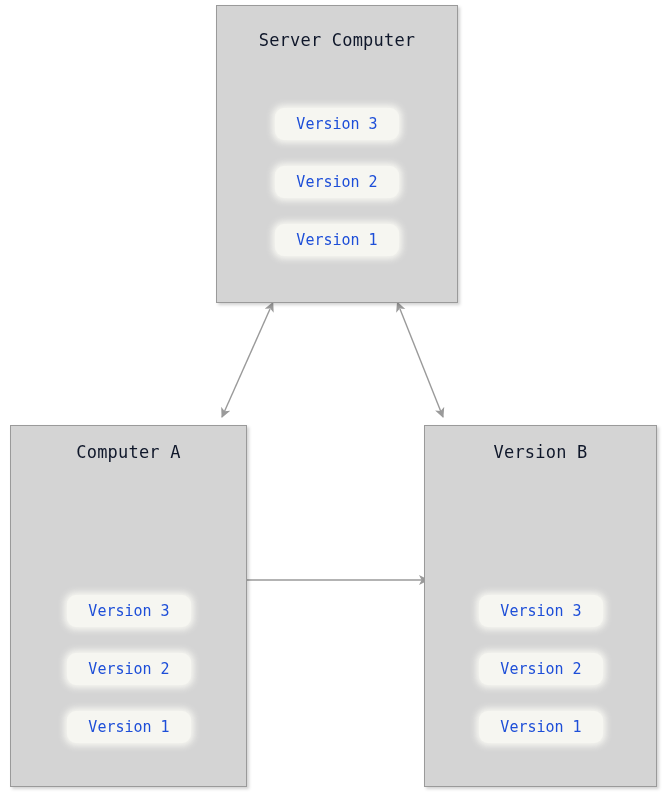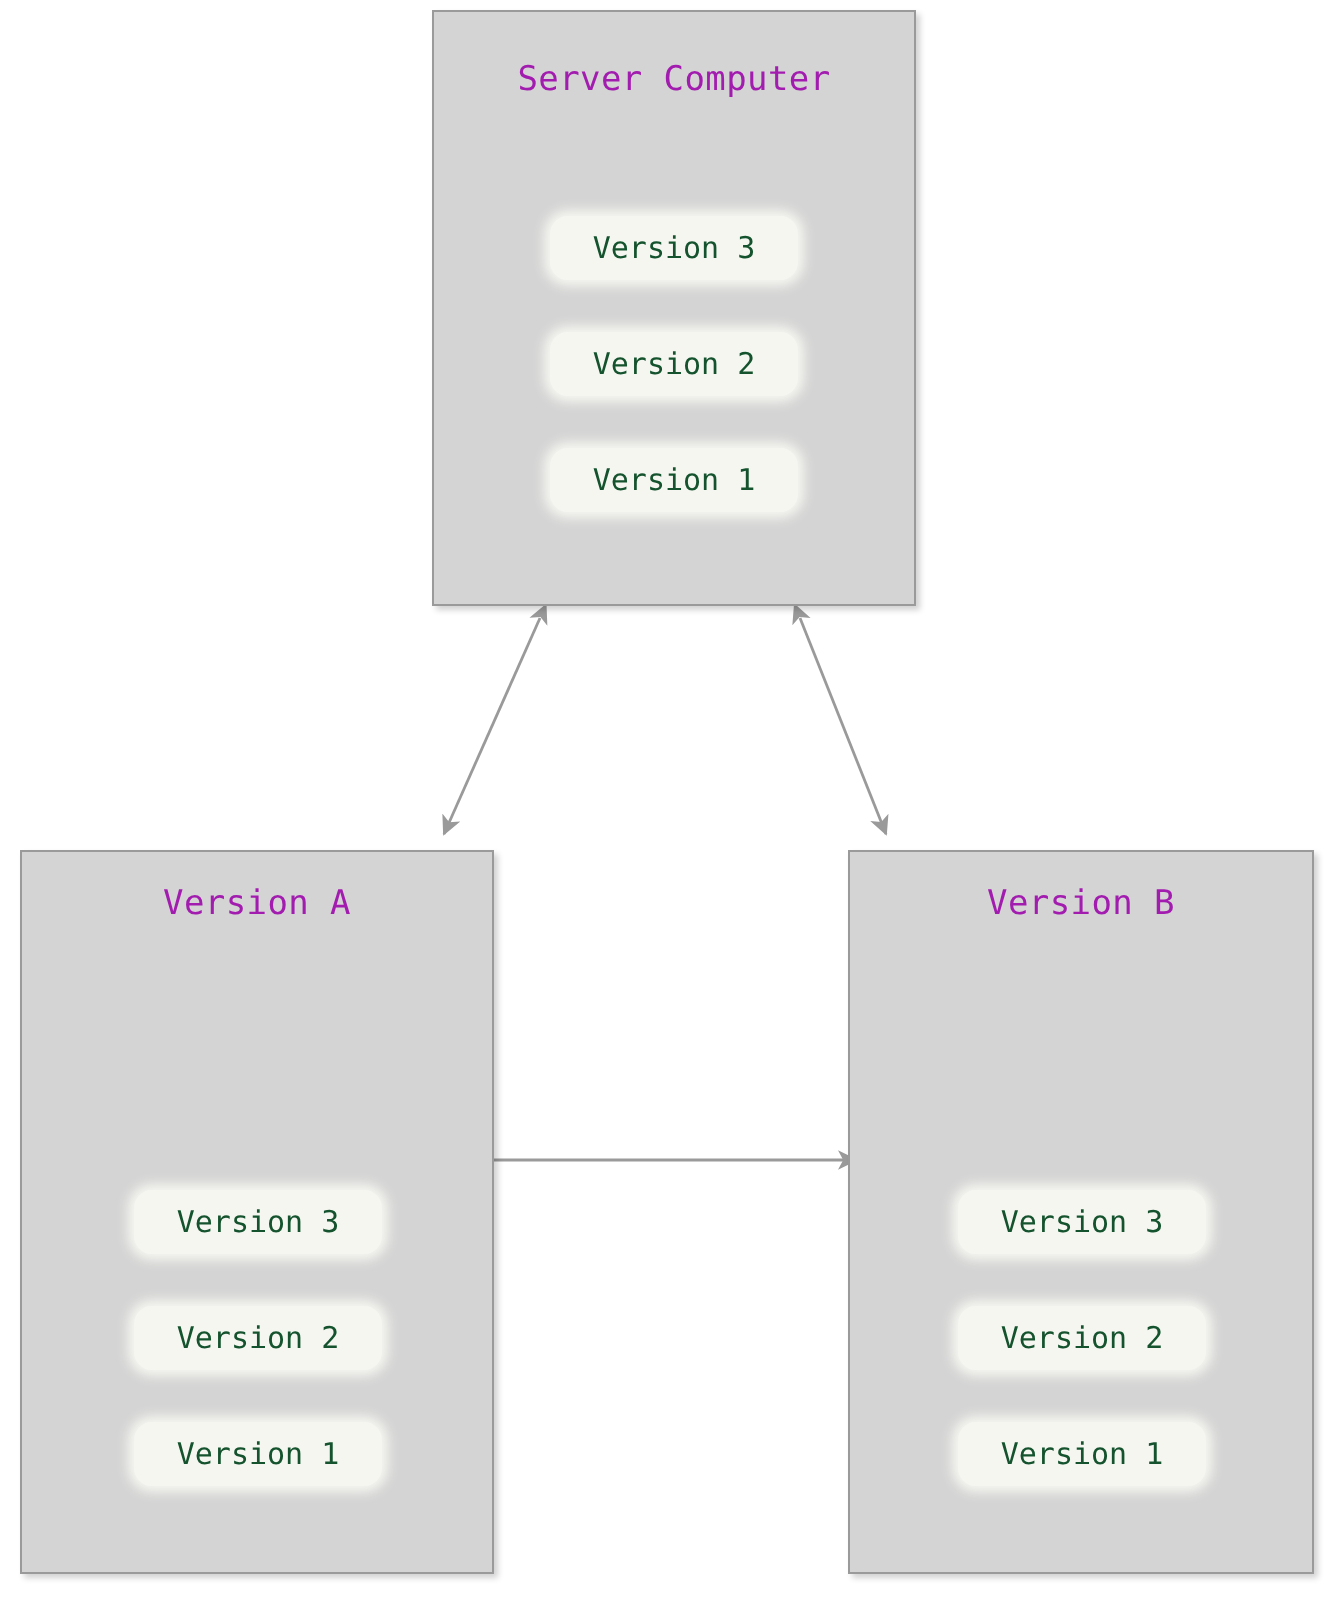--- a/index.html
+++ b/index.html
@@ -40,21 +40,21 @@
     background: #d4d4d4;
     border: 1px solid #9a9a9a;
     box-shadow: 2px 2px 3px rgba(0,0,0,0.18);
     z-index: 2;
   }
   .computer-title {
     position: absolute;
     left: 0;
     right: 0;
     text-align: center;
-    color: #a21caf;
+    color: #0f172a;
     font-size: 17px;
     letter-spacing: 0.2px;
     white-space: nowrap;
   }
 
   
   .file-node {
     position: absolute;
     box-sizing: border-box;
     background: #00999b;
@@ -91,21 +91,21 @@
     left: 0;
     right: 0;
     display: flex;
     flex-direction: column;
     align-items: center;
   }
   .version-node {
     box-sizing: border-box;
     background: #f6f6f1;
     border-radius: 9px;
-    color: #14532d;
+    color: #1d4ed8;
     font-size: 15px;
     display: flex;
     align-items: center;
     justify-content: center;
     box-shadow: 0 0 6px 3px #f6f6f1;
     position: relative;
     z-index: 2;
   }
   .version-link {
     width: 1px;
@@ -175,21 +175,21 @@
     <div class="version-list" id="server-versions">
       <div class="version-node vn-wide">Version 3</div>
       <div class="version-link vl-std"></div>
       <div class="version-node vn-wide">Version 2</div>
       <div class="version-link vl-std"></div>
       <div class="version-node vn-wide">Version 1</div>
     </div>
   </div>
 
   <div class="computer-box" id="computer-a-box">
-    <div class="computer-title" id="computer-a-title">Version A</div>
+    <div class="computer-title" id="computer-a-title">Computer A</div>
   </div>
 
   <div class="file-node" id="file-a">File</div>
 
   <div class="db-box" id="computer-a-db">
     <div class="db-title" id="computer-a-db-title">Version Database</div>
     <div class="version-list" id="computer-a-versions">
       <div class="version-node vn-wide">Version 3</div>
       <div class="version-link vl-std"></div>
       <div class="version-node vn-wide">Version 2</div>

